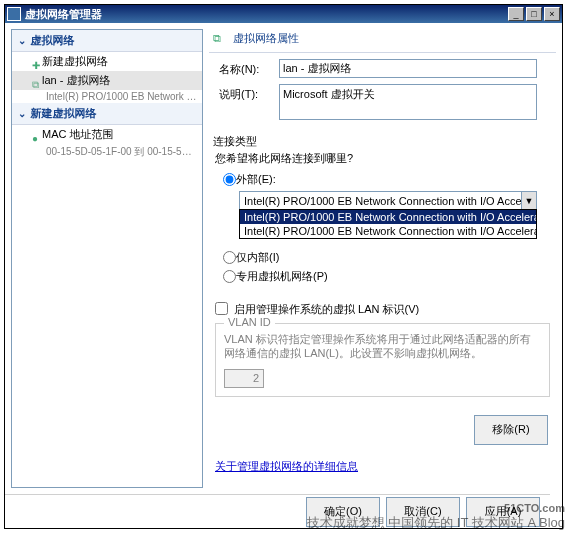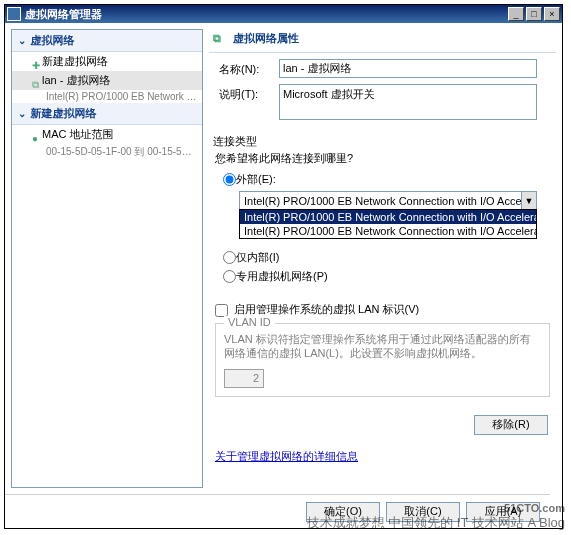--- a/index.html
+++ b/index.html
@@ -15,44 +15,44 @@
   .content { flex:1; margin:6px 6px 6px 3px; position:relative; }
   .section-hdr { background:#eef3fa; color:#15428b; padding:3px 6px; font-weight:bold; display:flex; align-items:center; gap:4px; border-bottom:1px solid #d0d7e5;}
   .section-hdr .caret { font-size:10px; }
   .tree-item { padding:2px 4px 2px 20px; display:flex; align-items:flex-end; gap:0; color:#000; }
   .tree-item.selected { background:#e5e5e5; }
   .tree-sub { padding:1px 4px 1px 34px; color:#808080; font-size:10px; white-space:nowrap; overflow:hidden; text-overflow:ellipsis;}
   .bullet { width:10px; height:10px; display:inline-block; }
   .bullet.plus::before { content:"✚"; color:#4a7; font-size:10px;}
   .bullet.net::before { content:"⧉"; color:#6a8; font-size:10px;}
   .bullet.globe::before { content:"●"; color:#4a7; font-size:10px;}
-  .prop-hdr { display:flex; align-items:center; gap:6px; padding:2px 0 6px 4px; color:#15428b; font-weight:bold; border-bottom:1px solid #d0d7e5;}
+  .prop-hdr { display:flex; align-items:center; gap:6px; padding:2px 0 6px 4px; color:#15428b; font-weight:normal; border-bottom:1px solid #d0d7e5;}
   .prop-hdr .icon { width:14px; height:14px; display:inline-block; }
   .prop-hdr .icon::before { content:"⧉"; color:#4a7;}
   .row { display:flex; align-items:flex-start; margin:6px 0 0 10px; }
   .row label { width:60px; padding-top:3px; }
   .row input[type=text] { border:1px solid #7f9db9; height:19px; padding:1px 3px; }
   .row textarea { border:1px solid #7f9db9; padding:2px 3px; resize:none; }
   .fieldset { margin:14px 4px 8px 4px; }
   .fieldset .legend { color:#000; margin-bottom:2px;}
   .fieldset .question { margin:2px 0 6px 2px; }
   .radio-row { display:flex; align-items:center; margin:4px 0 4px 10px;}
   .dropdown-wrap { margin:4px 0 4px 26px; position:relative; width:298px;}
   .dropdown { border:1px solid #7f9db9; height:19px; display:flex; align-items:center; padding:0 16px 0 4px; background:#fff; position:relative; white-space:nowrap; overflow:hidden;}
   .dropdown .arrow { position:absolute; right:0; top:0; width:15px; height:17px; background:#e1e1e1; border-left:1px solid #7f9db9; display:flex; align-items:center; justify-content:center; font-size:9px;}
   .dropdown-list { position:absolute; top:18px; left:0; right:0; border:1px solid #000; background:#fff; z-index:10;}
   .dropdown-list .opt { padding:1px 4px; white-space:nowrap; overflow:hidden;}
   .dropdown-list .opt.selected { background:#0a246a; color:#fff; }
-  .checkbox-row { display:flex; align-items:flex-end; gap:6px; margin:18px 0 6px 6px;}
+  .checkbox-row { display:flex; align-items:flex-start; gap:6px; margin:18px 0 6px 6px;}
   .vlan-group { border:1px solid #d0d0d0; margin:2px 6px 0 6px; padding:8px; position:relative;}
   .vlan-group .grp-title { position:absolute; top:-8px; left:8px; background:#fff; padding:0 4px; color:#808080;}
   .vlan-desc { color:#808080; margin-bottom:8px; line-height:1.3;}
   .vlan-input { width:40px; height:19px; border:1px solid #a0a0a0; background:#f0f0f0; text-align:right; padding:1px 4px; color:#808080;}
   .remove-row { text-align:right; margin:18px 8px 0 0;}
-  .btn { min-width:74px; height:20px; border:1px solid #7f9db9; background:#efefef; padding:1px 4px;}
+  .btn { min-width:74px; height:30px; border:1px solid #7f9db9; background:#efefef; padding:1px 4px;}
   .link { color:#0000cc; text-decoration:underline; display:inline-block; margin:14px 0 0 6px;}
   .footer { position:absolute; bottom:0; left:0; right:12px; height:34px; display:flex; justify-content:flex-end; align-items:center; gap:6px; padding:0 10px; border-top:1px solid #d0d0d0;}
   .watermark { position:absolute; right:6px; bottom:6px; color:rgba(0,0,0,0.55); font-size:22px; font-weight:bold; font-family:Arial; text-align:right; line-height:1; pointer-events:none;}
   .watermark .sub { font-size:13px; font-weight:normal; display:block;}
   input[type=radio],input[type=checkbox]{ margin:0; width:13px; height:13px;}
 </style>
 </head>
 <body>
 
 <div class="container">

